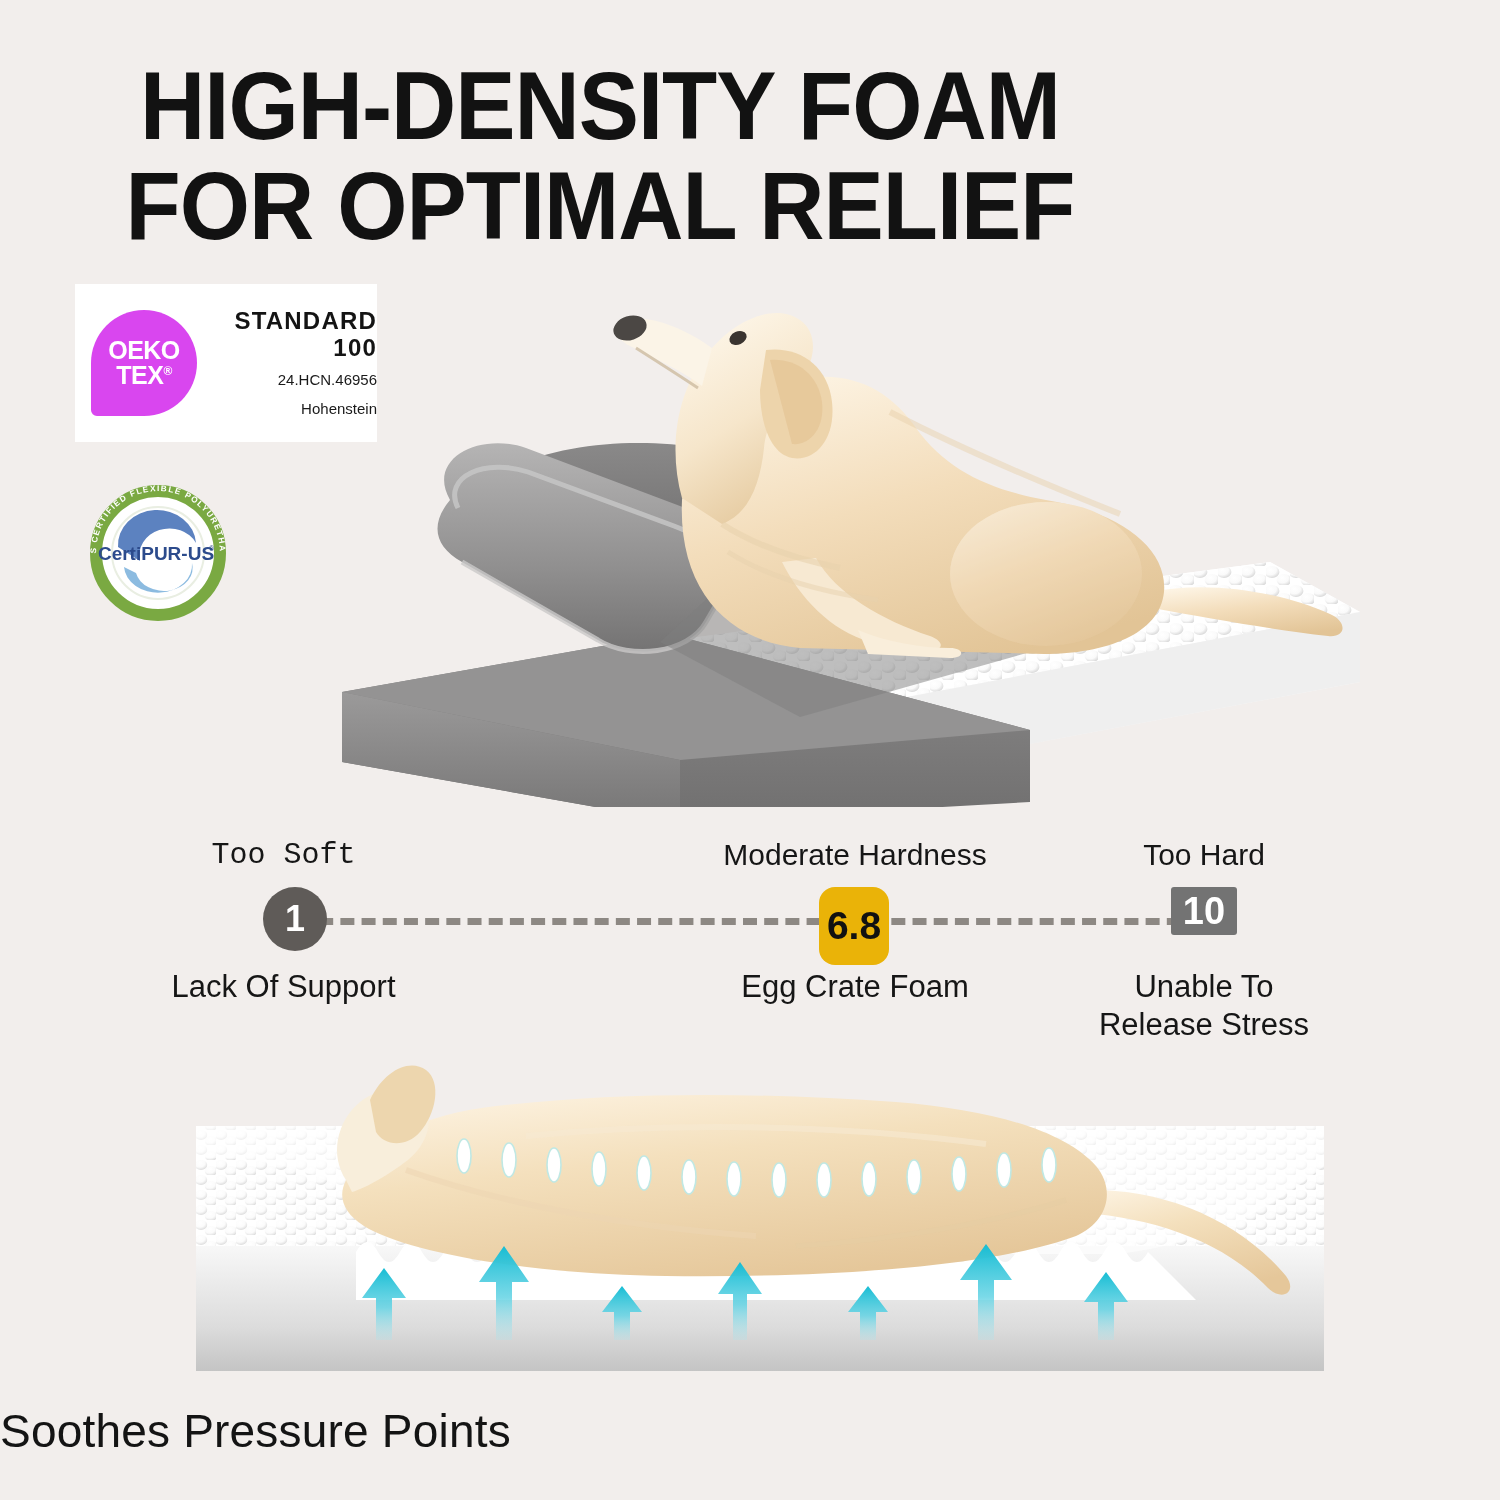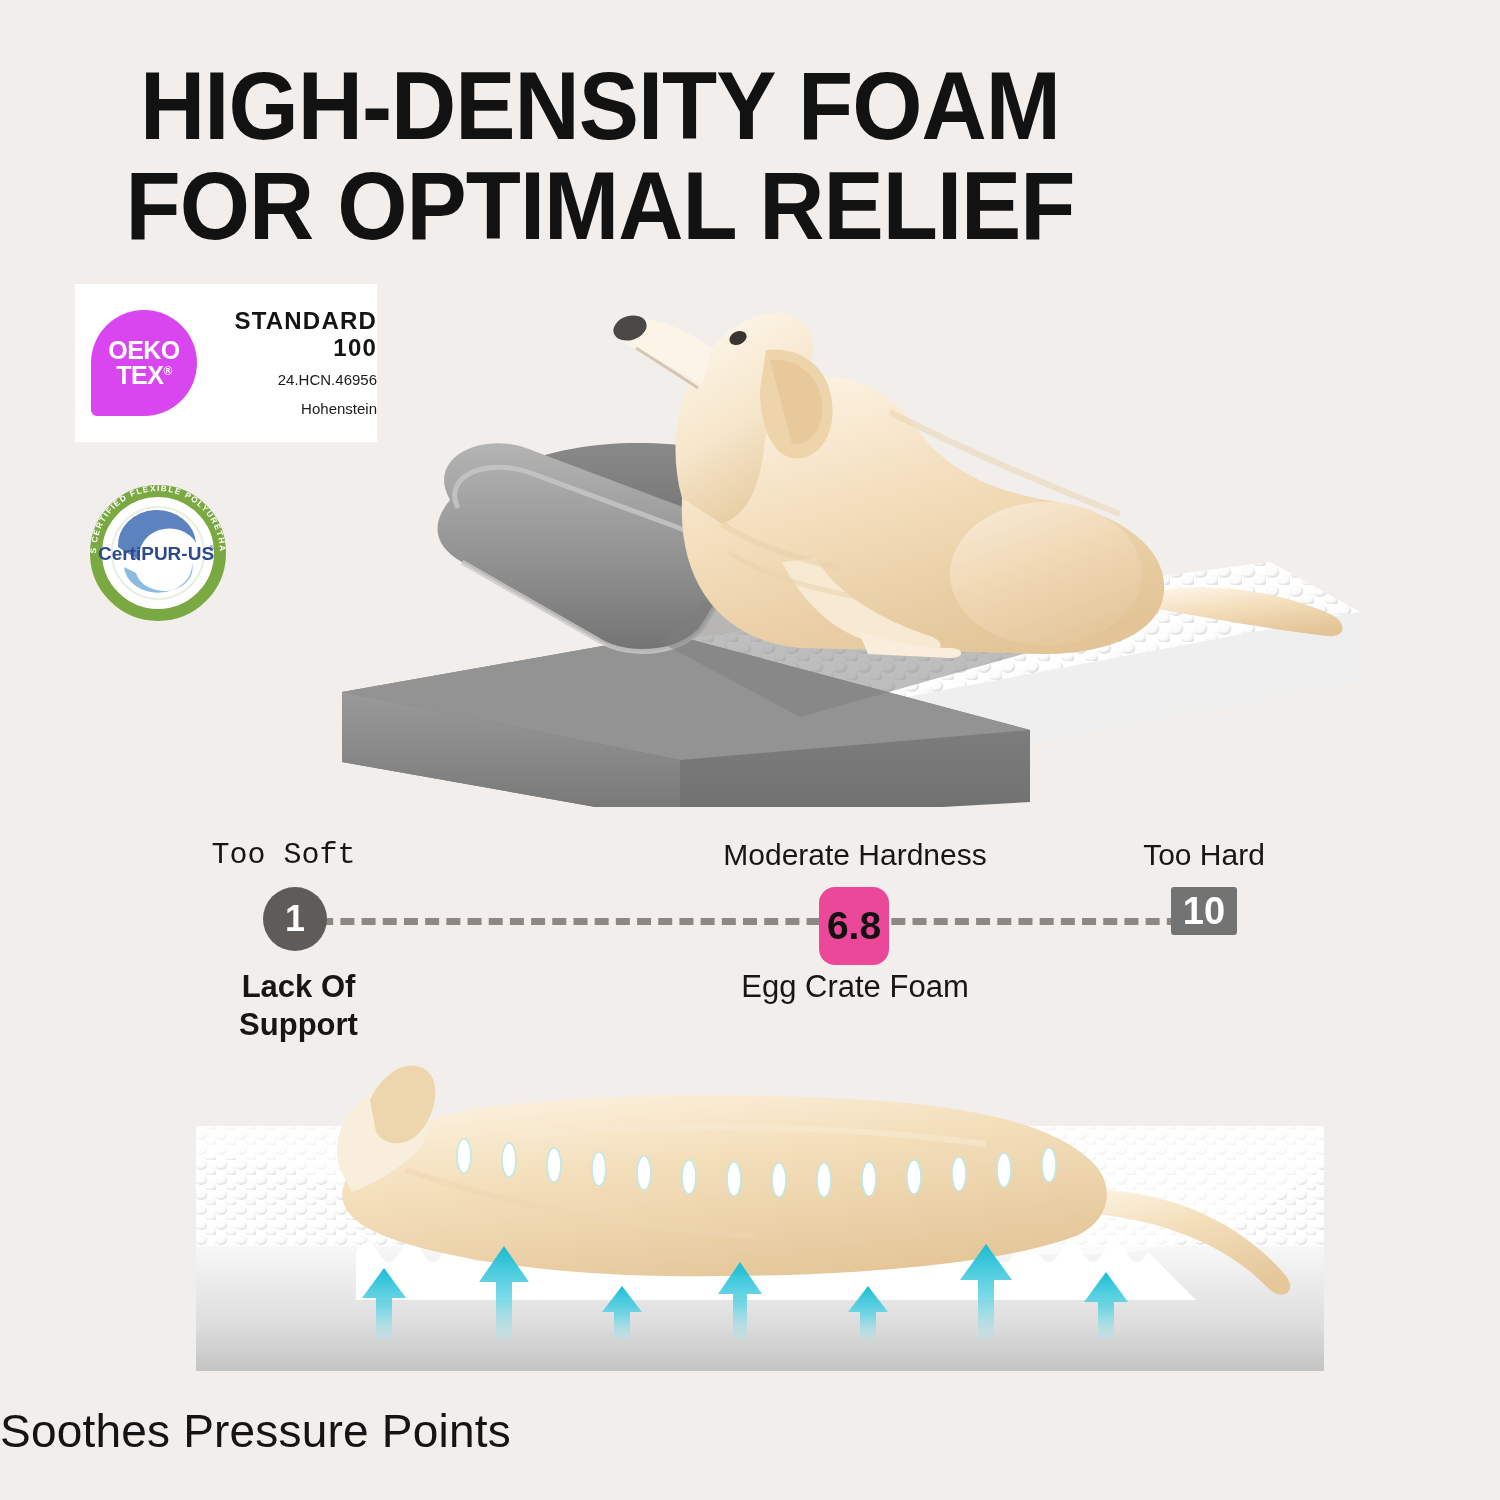--- a/index.html
+++ b/index.html
@@ -82,21 +82,21 @@
   .marker{
     position:absolute; display:flex; align-items:center; justify-content:center;
     font-weight:bold; top:49px;
   }
   #marker-1{
     left:263px; width:64px;height:64px;border-radius:50%;
     background:#5f5b58;color:#fff;font-size:36px;
   }
   #marker-mid{
     left:819px; width:70px;height:78px;border-radius:16px;
-    background:#ec4899;color:#111;font-size:39px;
+    background:#eab308;color:#111;font-size:39px;
   }
   #marker-10{
     left:1171px; width:66px;height:48px;border-radius:3px;
     background:#737373;color:#fff;font-size:38px;
   }
 
   
   #pressure-illustration{
     position:absolute; left:196px; top:1040px;
     width:1128px; height:345px;
@@ -263,22 +263,26 @@
   <div class="scale-top-label" style="left:166px;width:235px;font-family:Liberation Mono, monospace;">Too Soft</div>
   <div class="scale-top-label" style="left:700px;width:310px;">Moderate Hardness</div>
   <div class="scale-top-label" style="left:1076px;width:256px;">Too Hard</div>
 
   <div id="scale-track"></div>
 
   <div class="marker" id="marker-1">1</div>
   <div class="marker" id="marker-mid">6.8</div>
   <div class="marker" id="marker-10">10</div>
 
-  <div class="scale-bottom-label" style="left:181px;width:235px;font-weight:bold;">Lack Of Support</div>
+  <div class="scale-bottom-label" style="left:166px;width:235px;">Lack Of Support</div>
   <div class="scale-bottom-label" style="left:700px;width:310px;">Egg Crate Foam</div>
+  <div class="scale-bottom-label" style="left:1076px;width:256px;">
+    <div>Unable To</div>
+    <div>Release Stress</div>
+  </div>
 </div>
 
 <div id="pressure-illustration">
   <svg viewBox="0 0 1128 345" xmlns="http://www.w3.org/2000/svg">
     <defs>
       <linearGradient id="slabG" x1="0" y1="0" x2="0" y2="1">
         <stop offset="0%" stop-color="#ffffff"></stop>
         <stop offset="45%" stop-color="#fbfbfb"></stop>
         <stop offset="82%" stop-color="#dcdcdc"></stop>
         <stop offset="100%" stop-color="#c4c4c4"></stop>

